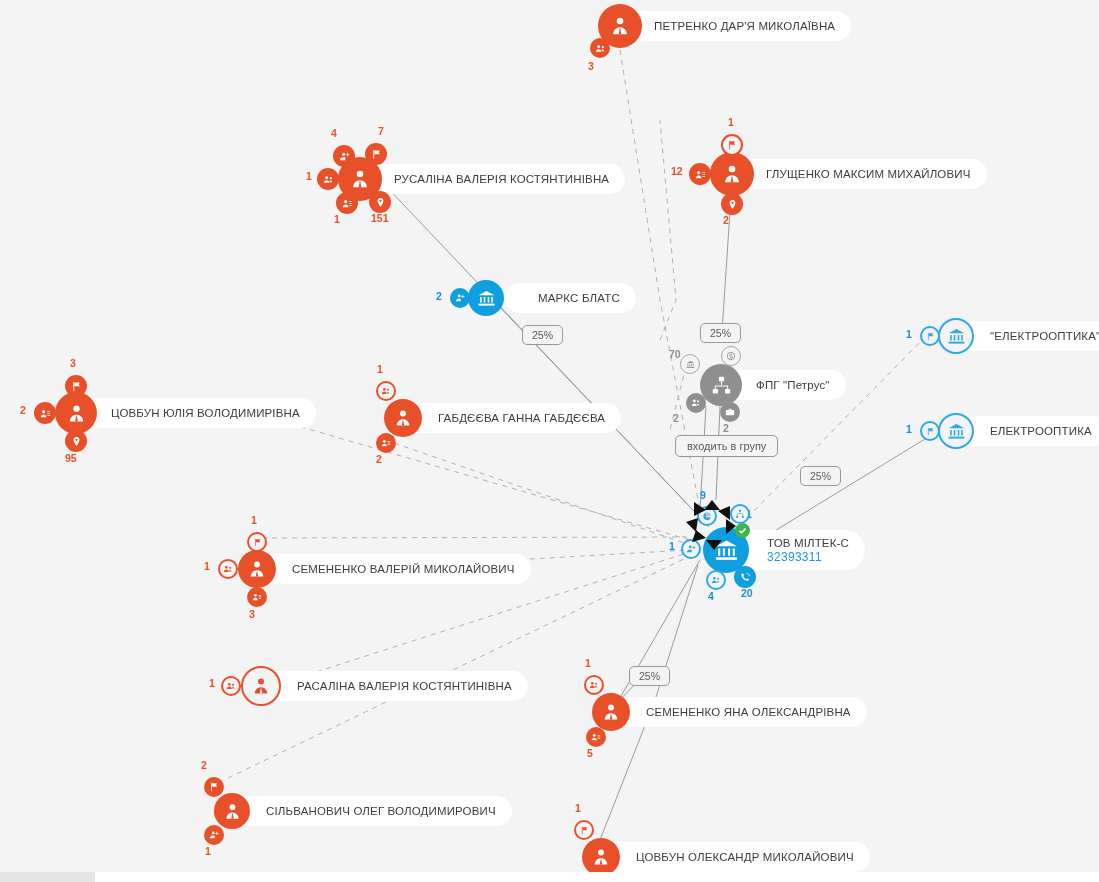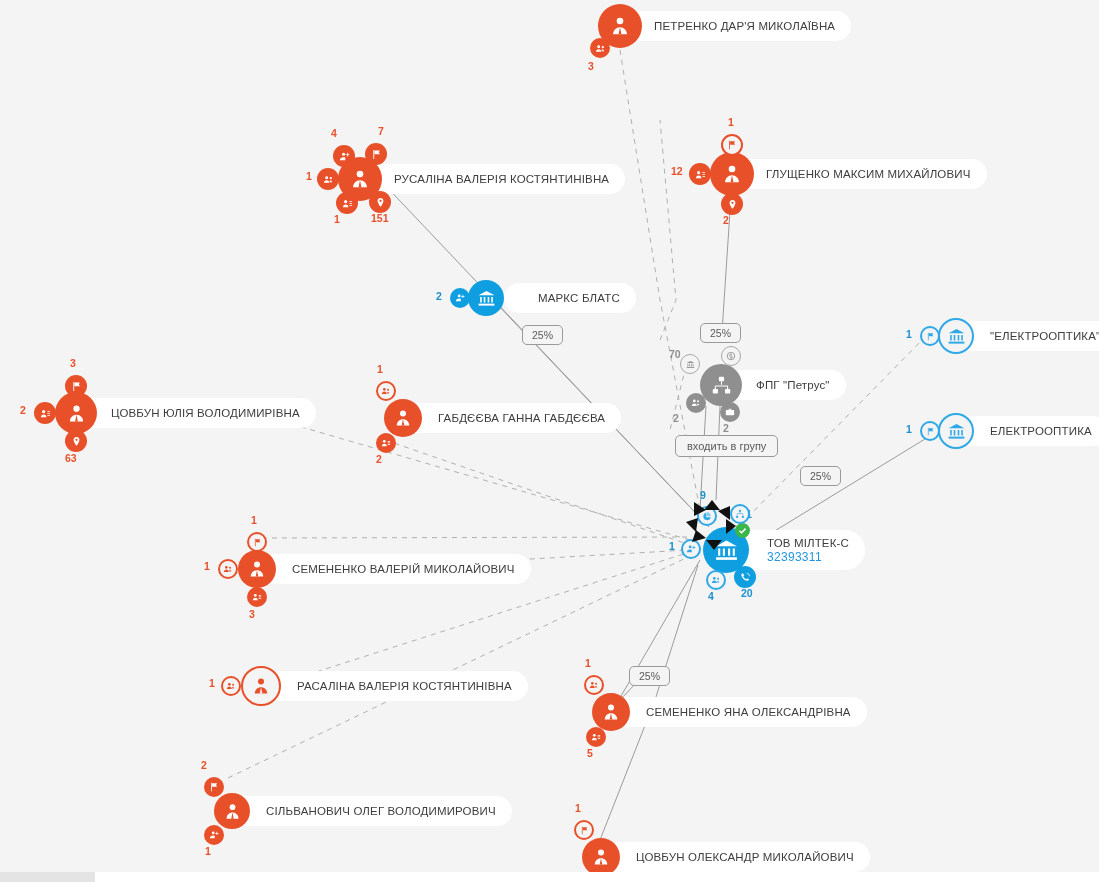--- a/index.html
+++ b/index.html
@@ -355,21 +355,21 @@
           <path d="M2 20c0-3.6 2.7-6 6-6s6 2.4 6 6z"></path>
           <path d="M16 7h6v1.7h-6zM16 11h6v1.7h-6zM16 15h6v1.7h-6z"></path>
         </svg>
     </div>
     <div class="bcount bc-orange" style="left:-35px;top:12px;">2</div>
     <div class="badge f-orange" style="left:10px;top:38px;">
       <svg width="11" height="11" viewBox="0 0 24 24" fill="#fff">
           <path d="M12 2c-3.6 0-6.4 2.8-6.4 6.3C5.6 13.2 12 22 12 22s6.4-8.8 6.4-13.7C18.4 4.8 15.6 2 12 2zm0 8.8a2.5 2.5 0 110-5 2.5 2.5 0 010 5z"></path>
         </svg>
     </div>
-    <div class="bcount bc-orange" style="left:10px;top:60px;">63</div>
+    <div class="bcount bc-orange" style="left:10px;top:60px;">95</div>
   </div>
 
   <div class="node" style="left:384px;top:399px;">
     <div class="pill" style="left:20px;top:4px;">ГАБДЄЄВА ГАННА ГАБДЄЄВА</div>
     <div class="circle f-orange" style="left:0;top:0;width:38px;height:38px;">
       <svg width="20" height="20" viewBox="0 0 24 24" fill="#fff">
           <circle cx="12" cy="6.5" r="3.6"></circle>
           <path d="M4.5 21c0-4.4 3.4-7.6 7.5-7.6s7.5 3.2 7.5 7.6z"></path>
           <path d="M12 13.4l-1.6 7.6h3.2z" fill="#e8502a"></path>
         </svg>

